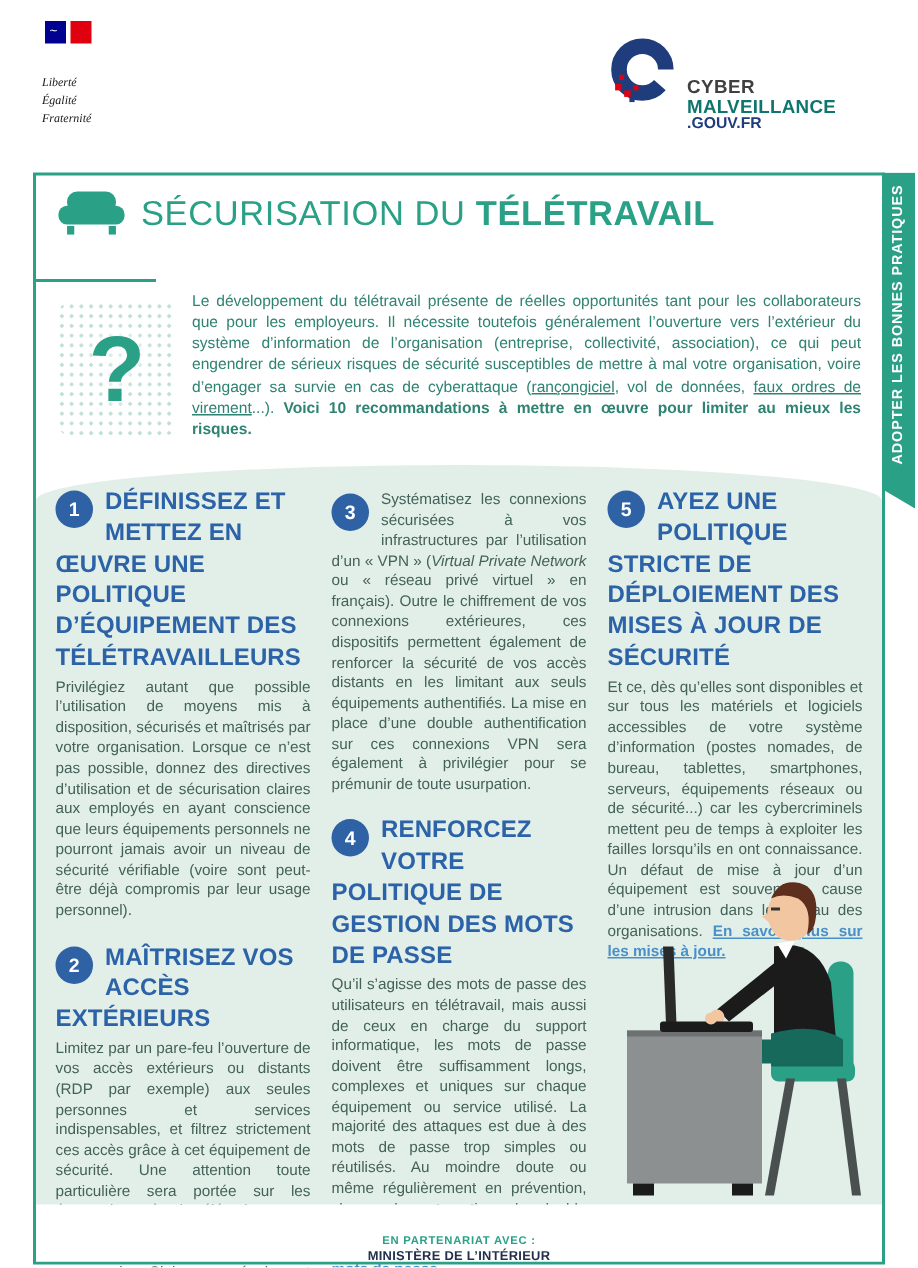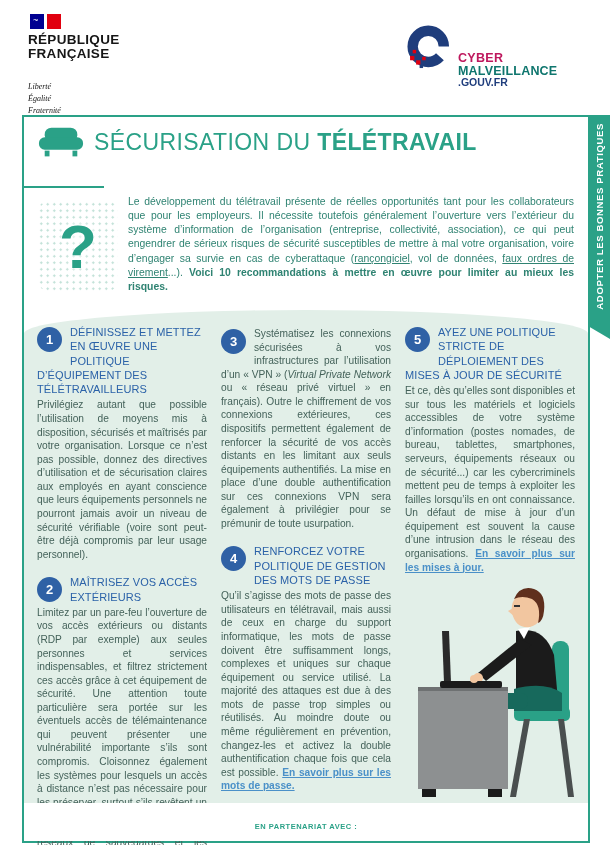--- a/index.html
+++ b/index.html
@@ -16,21 +16,21 @@
   .gov-flag .b { width:14px; background:#000091; position:relative; }
   .gov-flag .b::after{ content:"~"; position:absolute; color:#fff; font-size:9px; left:3px; top:1px; }
   .gov-flag .r { width:14px; background:#e1000f; }
   .gov-title { font-weight:bold; font-size:13.5px; line-height:1.05; letter-spacing:.3px; color:#161616; }
   .gov-motto { margin-top:20px; font-family:"Liberation Serif", serif; font-style:italic; font-size:8px; line-height:1.5; color:#161616; }
 
   .cyber-block { position:absolute; right:38px; top:10px; width:170px; }
   .cyber-logo { display:flex; align-items:center; }
   .cyber-c { width:52px; height:52px; flex:0 0 auto; }
   .cyber-words { margin-left:2px; line-height:1.0; }
-  .cyber-words .w1 { color:#be185d; font-weight:bold; font-size:12.5px; letter-spacing:.3px;margin-top:42px; }
+  .cyber-words .w1 { color:#404040; font-weight:bold; font-size:12.5px; letter-spacing:.3px;margin-top:42px; }
   .cyber-words .w2 { color:#0f766e; font-weight:bold; font-size:12.5px; letter-spacing:.2px; }
   .cyber-words .w3 { color:#1f3d7c; font-weight:bold; font-size:10.5px; }
   .cyber-tagline { margin-top:5px; font-size:8.6px; line-height:1.45; letter-spacing:.6px; color:#3a3a3a; text-align:left; padding-left:24px; }
 
   
   .frame { position:absolute; left:22px; top:115px; width:568px; height:728px;
            border:2px solid #2aa187; background:#fff; }
 
   .titlebar { position:absolute; left:14px; top:9px; display:flex; align-items:center; }
   .sofa { width:46px; height:32px; margin-right:10px; }
@@ -54,21 +54,21 @@
   .greenbg { position:absolute; left:0px; top:193px; width:564px; height:497px;
              background:#e2efe8; border-radius:55% 55% 0 0 / 26px 26px 0 0; }
 
   
   .columns { position:absolute; left:13px; right:13px; top:208px; display:flex; gap:14px; }
   .col { flex:1 1 0; min-width:0; }
   .section { margin-bottom:14px; }
   .num-circle { float:left; width:25px; height:25px; border-radius:50%; background:#2f61a5;
                 color:#fff; font-weight:bold; font-size:13px; display:flex; align-items:center;
                 justify-content:center; margin:2px 8px 2px 0; }
-  .sec-head { color:#2b62a8; font-weight:normal; font-size:11px; line-height:1.3;
+  .sec-head { color:#2b62a8; font-weight:bold; font-size:16px; line-height:1.3;
               text-transform:uppercase; letter-spacing:.1px; }
   .sec-body { font-size:10.2px; line-height:1.33; color:#44625a; text-align:justify;
               margin-top:2px; hyphens:auto; }
   .sec-body .it { font-style:italic; }
   .slink { color:#4a90c8; text-decoration:underline; font-weight:bold; }
 
   
   .worker { position:absolute; right:10px; bottom:40px; width:162px; height:232px; }
 
   
@@ -87,24 +87,20 @@
 </head>
 <body>
 
 <div class="page">
 
   <div class="header">
     <div class="gov-block">
       <div class="gov-flag">
         <div class="b"></div>
         <div class="r"></div>
-      </div>
-      <div class="gov-title">
-        <div>RÉPUBLIQUE</div>
-        <div>FRANÇAISE</div>
       </div>
       <div class="gov-motto">
         <div>Liberté</div>
         <div>Égalité</div>
         <div>Fraternité</div>
       </div>
     </div>
 
     <div class="cyber-block">
       <div class="cyber-logo">
@@ -211,20 +207,21 @@
       <rect x="6" y="220" width="14" height="8" fill="#1b1b1b"></rect>
       <rect x="72" y="220" width="14" height="8" fill="#1b1b1b"></rect>
 
       <polygon points="26,62 33,62 35,114 28,114" fill="#2a2a2a"></polygon>
       <rect x="24" y="112" width="62" height="7" rx="2" fill="#1b1b1b"></rect>
       <circle cx="58" cy="110" r="4" fill="#f2c6a0"></circle>
     </svg>
 
     <div class="footer">
       <div class="f1">EN PARTENARIAT AVEC :</div>
+      <div class="f2">MINISTÈRE DE L’INTÉRIEUR</div>
     </div>
   </div>
 
   <div class="side-tab">
     <span>ADOPTER LES BONNES PRATIQUES</span>
   </div>
 
 </div>
 
 </body></html>

